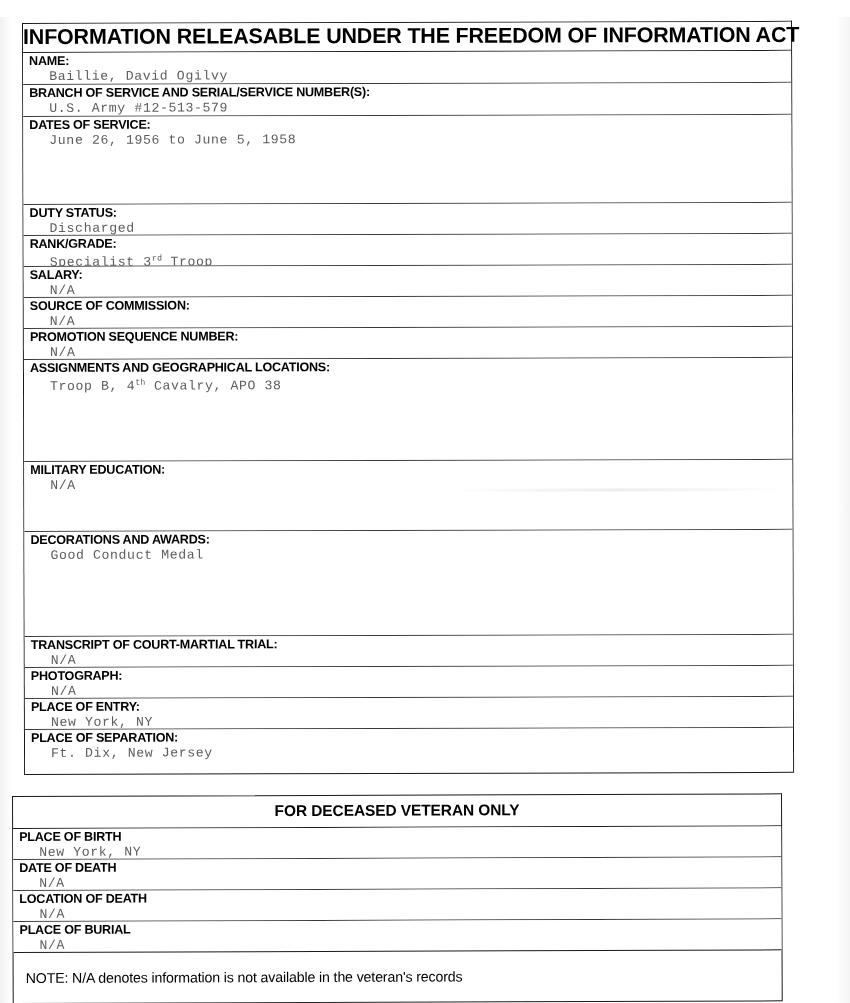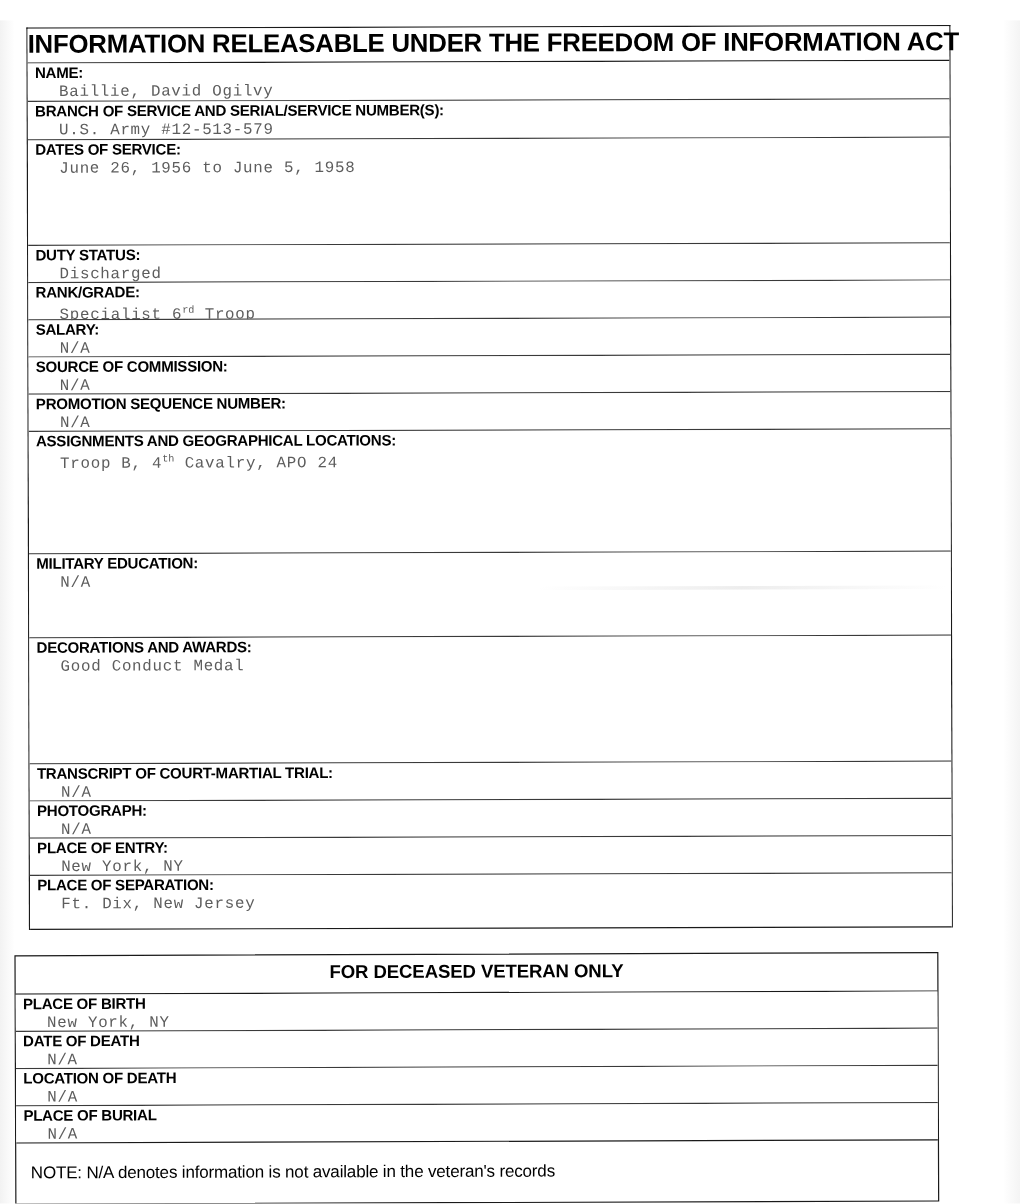--- a/index.html
+++ b/index.html
@@ -213,41 +213,41 @@
       <div class="field-value">June 26, 1956 to June 5, 1958</div>
     </div>
 
     <div class="field h-duty">
       <div class="field-label">DUTY STATUS:</div>
       <div class="field-value">Discharged</div>
     </div>
 
     <div class="field h-rank">
       <div class="field-label">RANK/GRADE:</div>
-      <div class="field-value"><span>Specialist 6</span><sup>rd</sup><span> Troop</span></div>
+      <div class="field-value"><span>Specialist 3</span><sup>rd</sup><span> Troop</span></div>
     </div>
 
     <div class="field h-salary">
       <div class="field-label">SALARY:</div>
       <div class="field-value">N/A</div>
     </div>
 
     <div class="field h-source">
       <div class="field-label">SOURCE OF COMMISSION:</div>
       <div class="field-value">N/A</div>
     </div>
 
     <div class="field h-promo">
       <div class="field-label">PROMOTION SEQUENCE NUMBER:</div>
       <div class="field-value">N/A</div>
     </div>
 
     <div class="field h-assign">
       <div class="field-label">ASSIGNMENTS AND GEOGRAPHICAL LOCATIONS:</div>
-      <div class="field-value"><span>Troop B, 4</span><sup>th</sup><span> Cavalry, APO 24</span></div>
+      <div class="field-value"><span>Troop B, 4</span><sup>th</sup><span> Cavalry, APO 38</span></div>
     </div>
 
     <div class="field h-miledu">
       <div class="field-label">MILITARY EDUCATION:</div>
       <div class="field-value">N/A</div>
       <div class="scan-streak"></div>
     </div>
 
     <div class="field h-decor">
       <div class="field-label">DECORATIONS AND AWARDS:</div>

